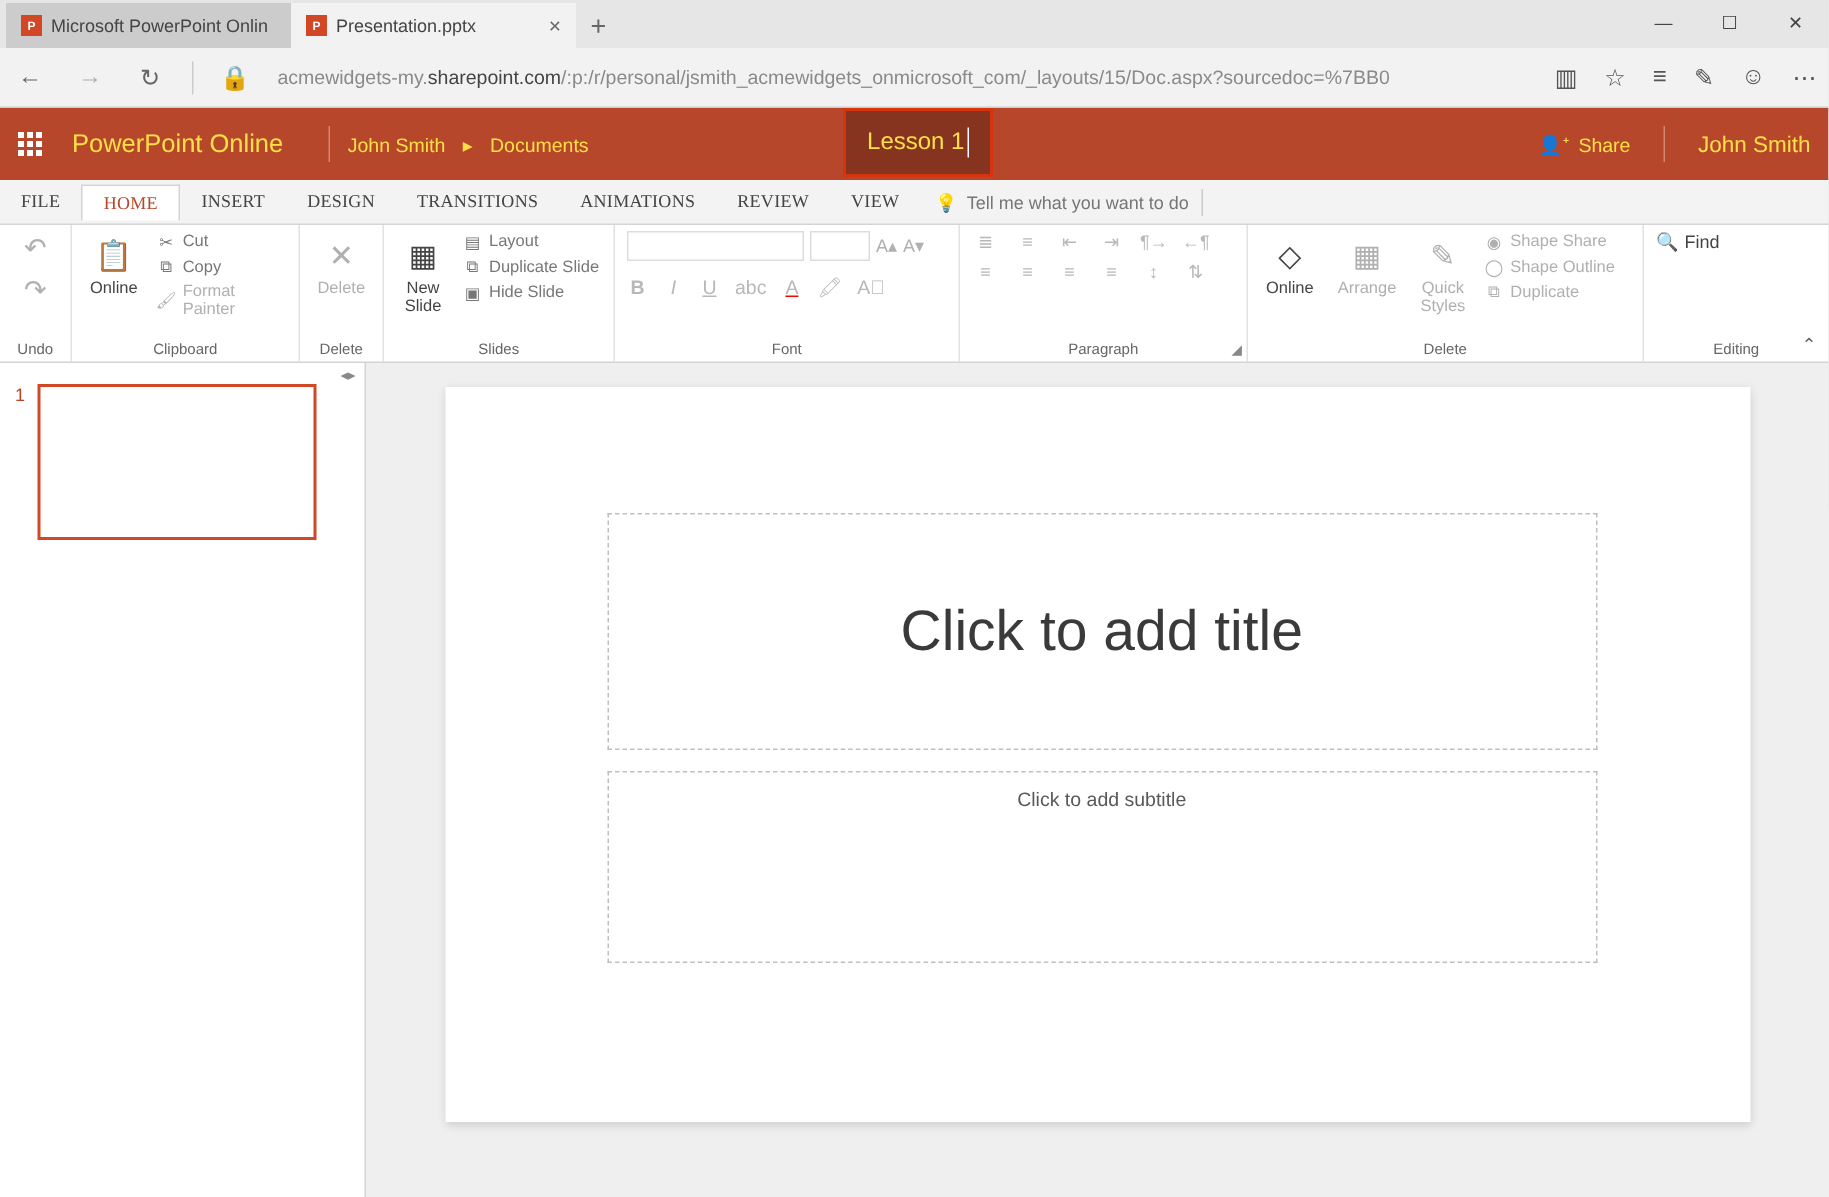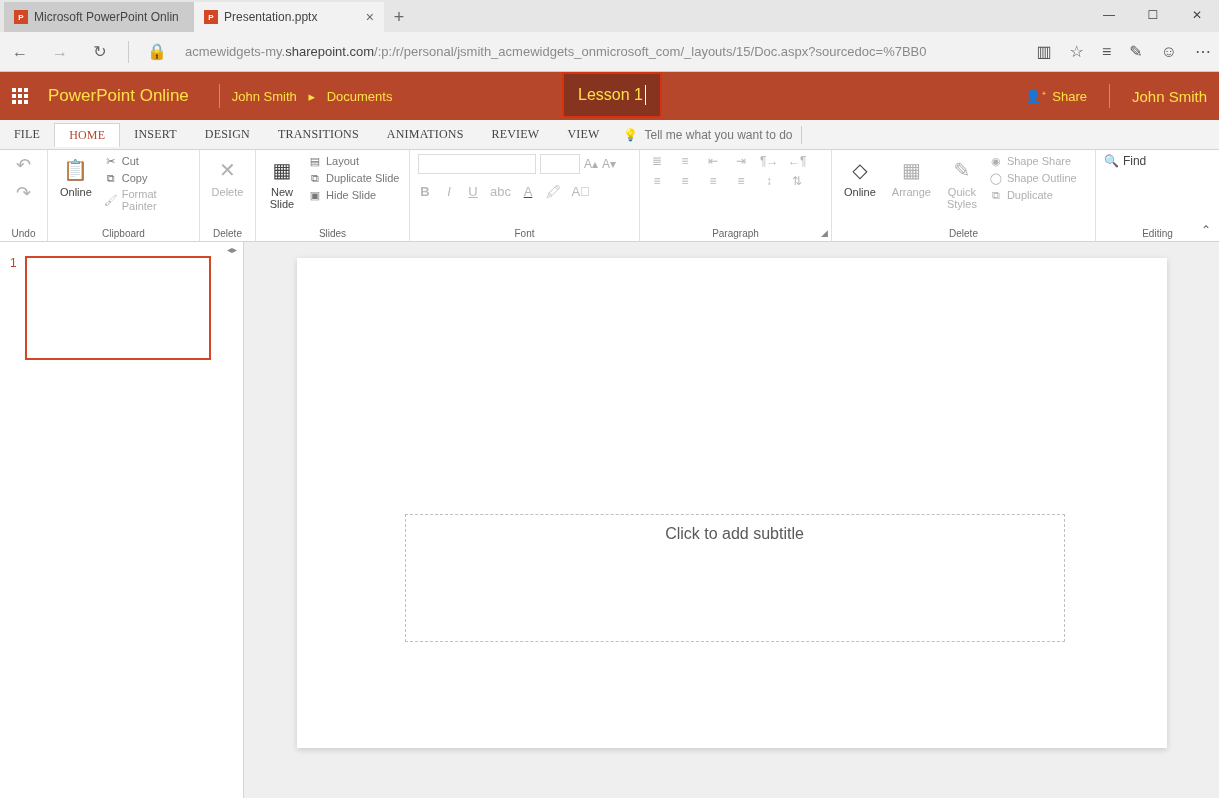--- a/index.html
+++ b/index.html
@@ -70,21 +70,21 @@
 .editor { display: flex; height: 578px; background: #efefef; }
 .thumb-pane { width: 244px; background: white; border-right: 1px solid #d4d4d4; padding: 14px 10px; position: relative; }
 .thumb-resize { position: absolute; top: 2px; right: 6px; font-size: 10px; color: #888; }
 .thumb-wrap { display: flex; gap: 8px; }
 .thumb-num { font-size: 12px; color: #b7472a; }
 .thumb { width: 186px; height: 104px; border: 2px solid #d24726; background: white; }
 .canvas-pane { flex: 1; display: flex; align-items: flex-start; justify-content: center; padding-top: 16px; overflow: auto; }
 .slide { width: 870px; height: 490px; background: white; box-shadow: 0 2px 6px rgba(0,0,0,0.15); position: relative; }
 .placeholder { position: absolute; border: 1px dashed #bfbfbf; display: flex; align-items: center; justify-content: center; color: #3a3a3a; }
 .ph-title { left: 108px; top: 84px; width: 660px; height: 158px; font-size: 38px; }
-.ph-sub { left: 108px; top: 256px; width: 660px; height: 128px; align-items: flex-start; padding-top: 10px; font-size: 16px; color: #595959; justify-content: center; }
+.ph-sub { left: 108px; top: 256px; width: 660px; height: 128px; align-items: flex-start; padding-top: 10px; font-size: 13px; color: #595959; justify-content: center; }
 </style>
 </head>
 <body>
 
 <div class="browser-chrome">
   <div class="tab-row">
     <div class="tab">
       <span class="tab-icon">P</span>
       <span>Microsoft PowerPoint Onlin</span>
     </div>
@@ -330,18 +330,21 @@
 <div class="editor">
   <div class="thumb-pane">
     <span class="thumb-resize">◂▸</span>
     <div class="thumb-wrap">
       <span class="thumb-num">1</span>
       <div class="thumb"></div>
     </div>
   </div>
   <div class="canvas-pane">
     <div class="slide">
+      <div class="placeholder ph-title">
+        <span>Click to add title</span>
+      </div>
       <div class="placeholder ph-sub">
         <span>Click to add subtitle</span>
       </div>
     </div>
   </div>
 </div>
 
 </body></html>

